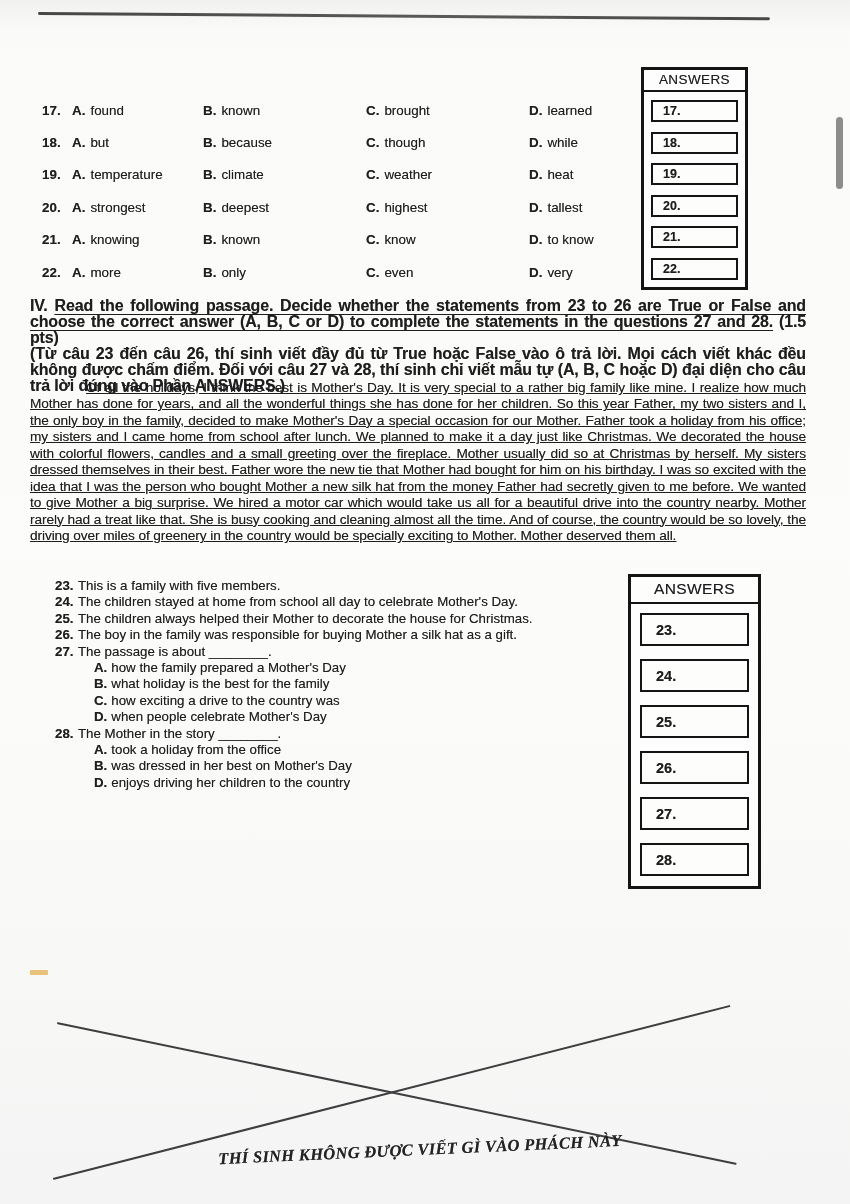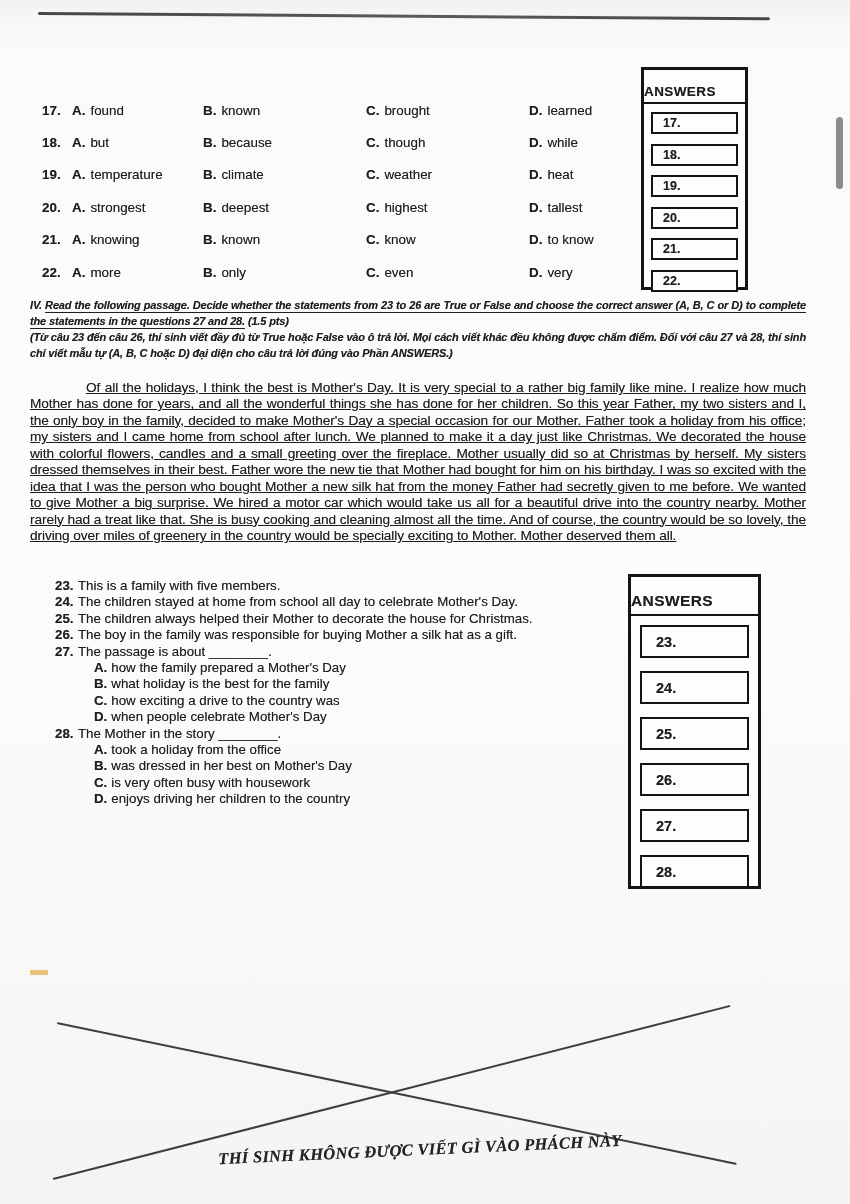--- a/index.html
+++ b/index.html
@@ -37,36 +37,36 @@
   }
   .mcq-row { display:contents; }
   .mcq .cell { height:32.4px; display:flex; align-items:center; white-space:nowrap; }
   .mcq .num { font-weight:bold; }
   .mcq .letter { font-weight:bold; margin-right:5px; }
 
   
   .ansbox {
     position:absolute; border:3px solid var(--border,#141414); background:rgba(255,255,255,0.6);
   }
-  .ansbox .hdr { font-weight:bold; border-bottom:2.5px solid var(--border,#141414); letter-spacing:0.4px;margin-top:12px; }
+  .ansbox .hdr { text-align:center; font-weight:normal; border-bottom:2.5px solid var(--border,#141414); letter-spacing:0.4px; }
   .ansbox .slots { display:flex; flex-direction:column; }
   .ansbox .slot { border:2px solid var(--border,#141414); font-weight:bold; display:flex; align-items:center; background:#fdfdfc; }
   .ansbox1 { left:641px; top:67px; width:107px; height:223px; }
   .ansbox1 .hdr { font-size:13.5px; padding:2px 0 3px; }
   .ansbox1 .slots { padding:8px 7px; gap:9.5px; }
   .ansbox1 .slot { height:22px; font-size:12.5px; padding-left:10px; }
   .ansbox2 { left:628px; top:574px; width:133px; height:315px; }
   .ansbox2 .hdr { font-size:15.5px; padding:3px 0 4px; }
   .ansbox2 .slots { padding:9px 9px; gap:13px; }
   .ansbox2 .slot { height:33px; font-size:14.5px; padding-left:14px; }
 
   
   .sec4 {
     position:absolute; left:30px; top:298px; width:776px;
-    font-style:italic; font-weight:bold; font-size:11px; line-height:15.9px;
+    font-weight:bold; font-size:16px; line-height:15.9px;
     letter-spacing:-0.15px; text-align:justify;
   }
   .sec4 .underl { text-decoration:underline; text-decoration-thickness:1.3px; text-underline-offset:2.5px; }
 
   
   .passage {
     position:absolute; left:30px; top:380px; width:776px;
     font-size:13.7px; line-height:16.45px; text-align:justify; text-indent:56px;
     letter-spacing:-0.1px;
     text-decoration:underline;
@@ -275,21 +275,20 @@
     <div class="tf-opt"><span class="tf-letter">A.</span><span>how the family prepared a Mother's Day</span></div>
     <div class="tf-opt"><span class="tf-letter">B.</span><span>what holiday is the best for the family</span></div>
     <div class="tf-opt"><span class="tf-letter">C.</span><span>how exciting a drive to the country was</span></div>
     <div class="tf-opt"><span class="tf-letter">D.</span><span>when people celebrate Mother's Day</span></div>
     <div class="tf-line">
         <span class="tf-num">28.</span>
         <span>The Mother in the story ________.</span>
       </div>
     <div class="tf-opt"><span class="tf-letter">A.</span><span>took a holiday from the office</span></div>
     <div class="tf-opt"><span class="tf-letter">B.</span><span>was dressed in her best on Mother's Day</span></div>
-    <div class="tf-opt"><span class="tf-letter">C.</span><span>is very often busy with housework</span></div>
     <div class="tf-opt"><span class="tf-letter">D.</span><span>enjoys driving her children to the country</span></div>
   </section>
 
   <aside class="ansbox ansbox2">
     <div class="hdr">ANSWERS</div>
     <div class="slots">
       <div class="slot">
           <span>23.</span>
         </div>
       <div class="slot">

